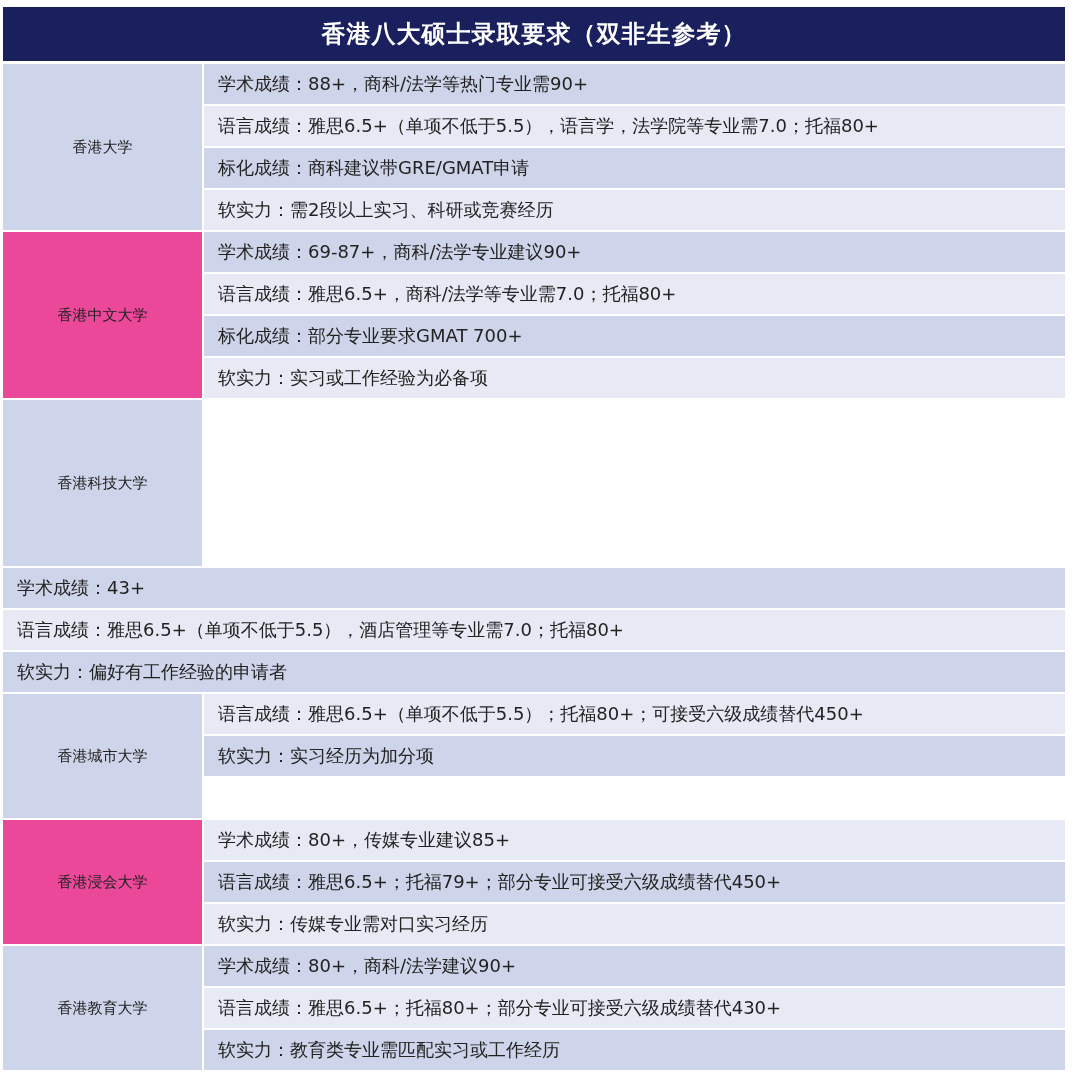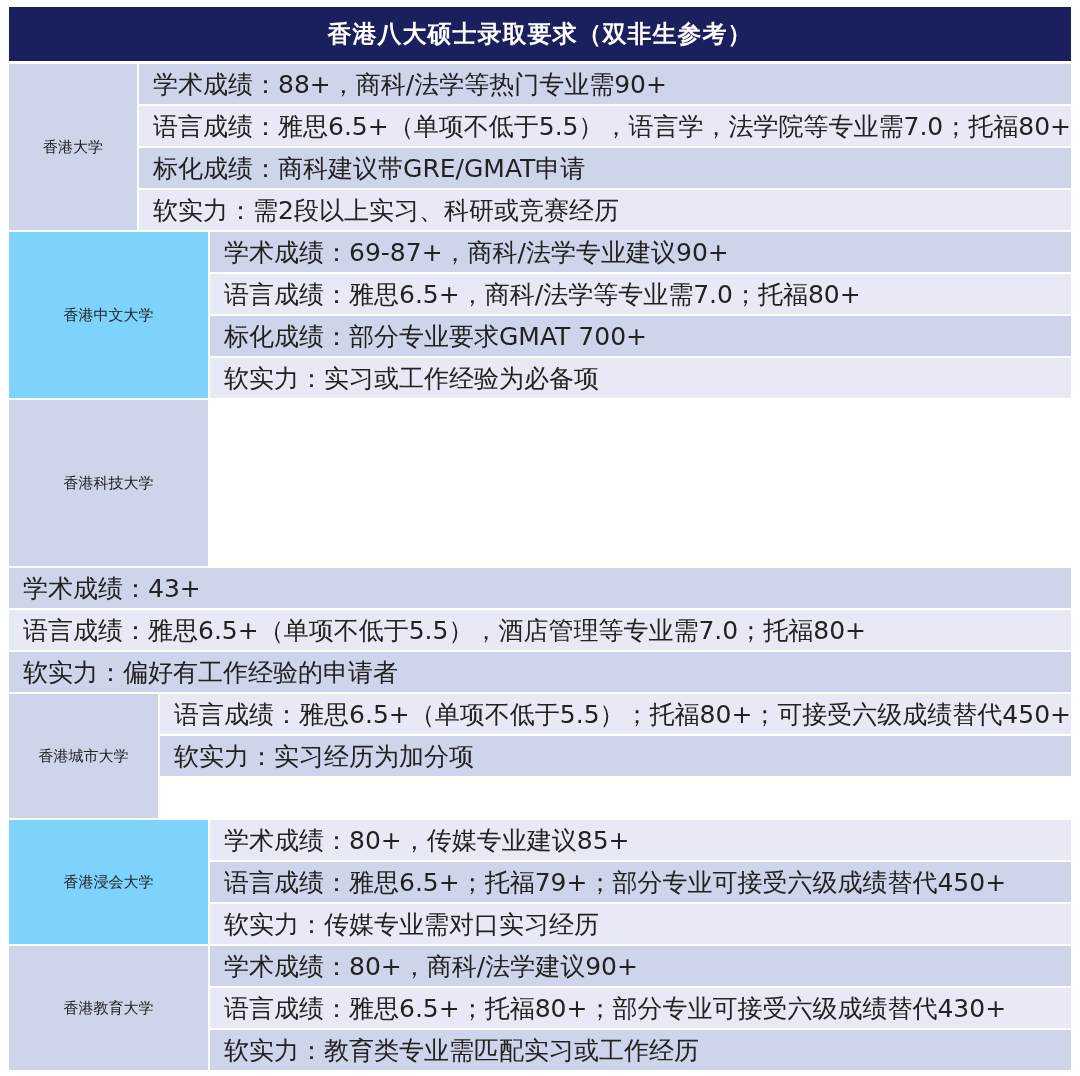--- a/index.html
+++ b/index.html
@@ -1,30 +1,30 @@
 <!DOCTYPE html>
 <html><head>
   <meta charset="utf-8">
   <style>
     html, body { margin: 0; padding: 0; background: #ffffff; }
     body { width: 1080px; height: 1076px; overflow: hidden; position: relative;
            font-family: "DejaVu Sans", "Liberation Sans", sans-serif; }
-    .table { position: absolute; left: 9px; top: 7px; width: 1062px; }
+    .table { position: absolute; left: 3px; top: 7px; width: 1062px; }
     .title-bar { height: 54px; background: #1a205e; color: #ffffff;
                  display: flex; align-items: center; justify-content: center;
                  font-size: 24px; font-weight: bold; letter-spacing: 1px;
                  margin-bottom: 3px; }
     .uni-group { display: flex; margin-bottom: 2px; }
     .uni-name { width: 199px; margin-right: 2px; display: flex; align-items: center;
                 justify-content: center; font-size: 15px; color: #222222; }
     .uni-name.dark { background: #ced4e9; }
-    .uni-name.light { background: #7dd3fc; }
+    .uni-name.light { background: #ec4899; }
     .uni-rows { flex: 1; display: flex; flex-direction: column; }
     .req-row { height: 40px; margin-bottom: 2px; display: flex; align-items: center;
-               padding-left: 14px; font-size: 25px; color: #222222; white-space: nowrap; }
+               padding-left: 14px; font-size: 18px; color: #222222; white-space: nowrap; }
     .req-row:last-child { margin-bottom: 0; }
     .req-row.dark { background: #ced4e9; }
     .req-row.light { background: #e7eaf4; }
   </style>
 </head>
 <body>
 
 <div class="table">
   <div class="title-bar">香港八大硕士录取要求（双非生参考）</div>
   <div id="groups">

